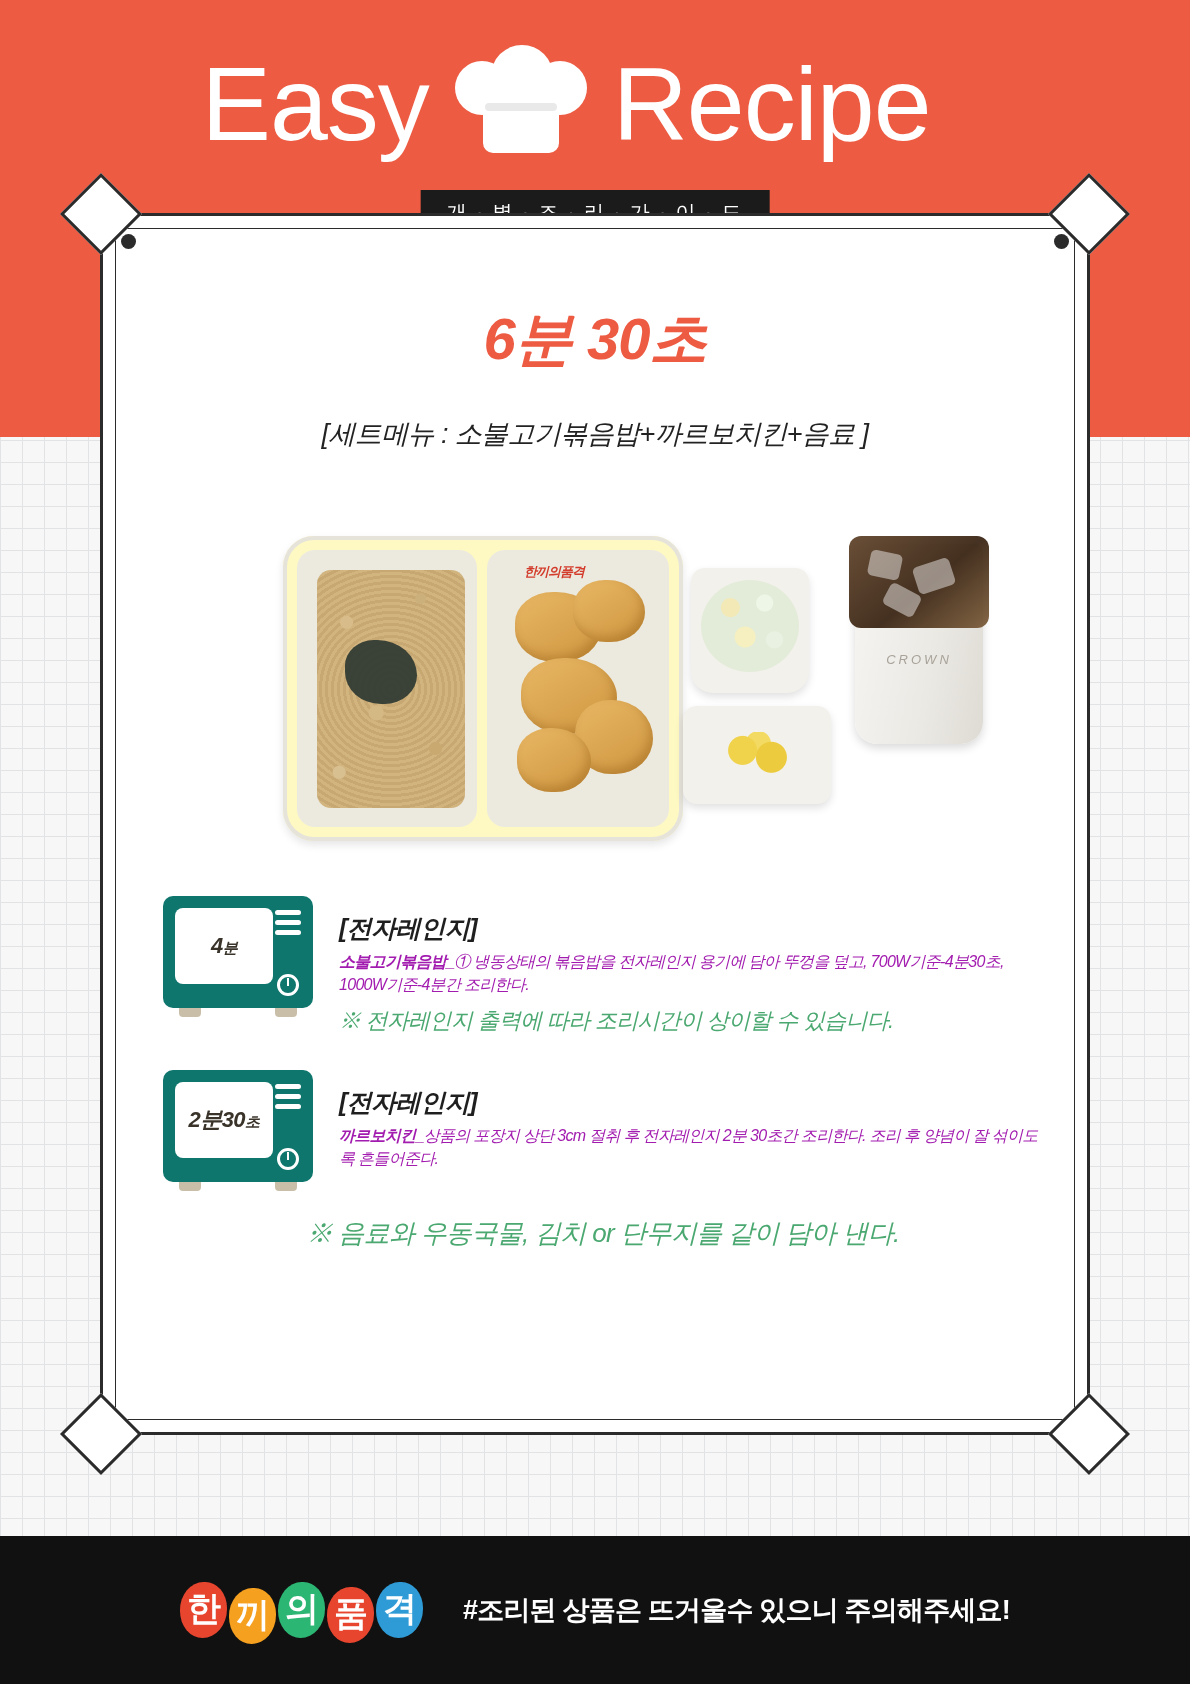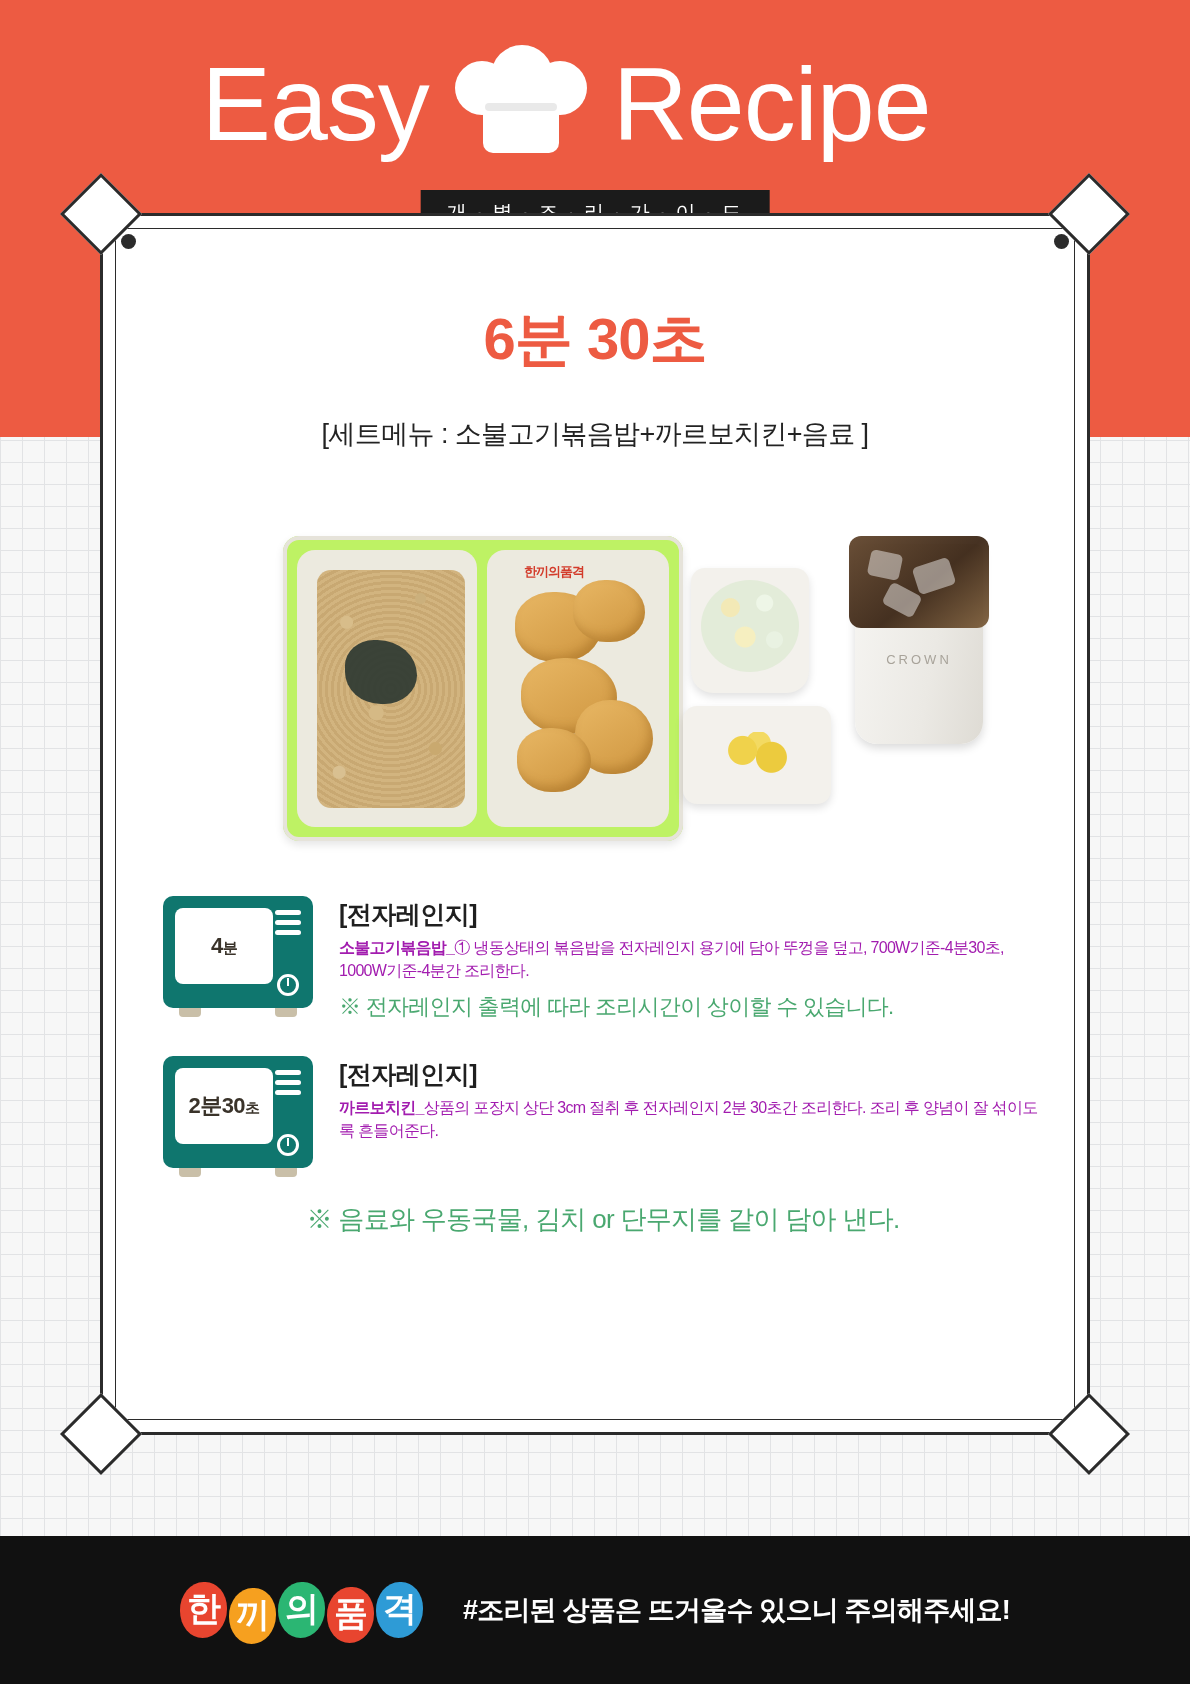--- a/index.html
+++ b/index.html
@@ -84,20 +84,21 @@
   }
 
   
   .frame-outer {
     position: absolute;
     left: 100px; top: 213px;
     width: 990px; height: 1222px;
     border: 3px solid #2b2b2b;
     background: #ffffff;
     border-radius: 4px;
+    font-style: italic;
   }
   .frame-inner {
     position: absolute;
     left: 12px; top: 12px; right: 12px; bottom: 12px;
     border: 1px solid #2b2b2b;
     border-radius: 3px;
     pointer-events: none;
   }
   
   .notch {
@@ -144,22 +145,22 @@
   
   .photo {
     position: absolute;
     left: 80px; top: 300px;
     width: 830px; height: 340px;
   }
   .tray {
     position: absolute;
     left: 100px; top: 20px;
     width: 400px; height: 305px;
-    background: #bef264;
-    border-radius: 16px;
+    background: #fef9c3;
+    border-radius: 31px;
     box-shadow: inset 0 0 0 4px #e6e3da, 0 4px 8px rgba(0,0,0,0.10);
   }
   .tray-left {
     position: absolute;
     left: 14px; top: 14px;
     width: 180px; height: 277px;
     background: #eceadf;
     border-radius: 18px;
   }
   .rice {
@@ -354,21 +355,21 @@
   .microwave .legs i {
     position: absolute;
     bottom: 0;
     width: 22px; height: 9px;
     background: #c9bfa8;
     border-radius: 0 0 4px 4px;
   }
   .microwave .legs i:first-child { left: 16px; }
   .microwave .legs i:last-child { right: 16px; }
 
-  .step-text { padding-top: 2px; }
+  .step-text { padding-top: 2px; margin-top: 14px; }
   .step-head {
     font-size: 25px;
     font-weight: bold;
     color: #1f1f1f;
     letter-spacing: -0.5px;
     margin-bottom: 6px;
   }
   .step-body {
     font-size: 16px;
     line-height: 1.42;

